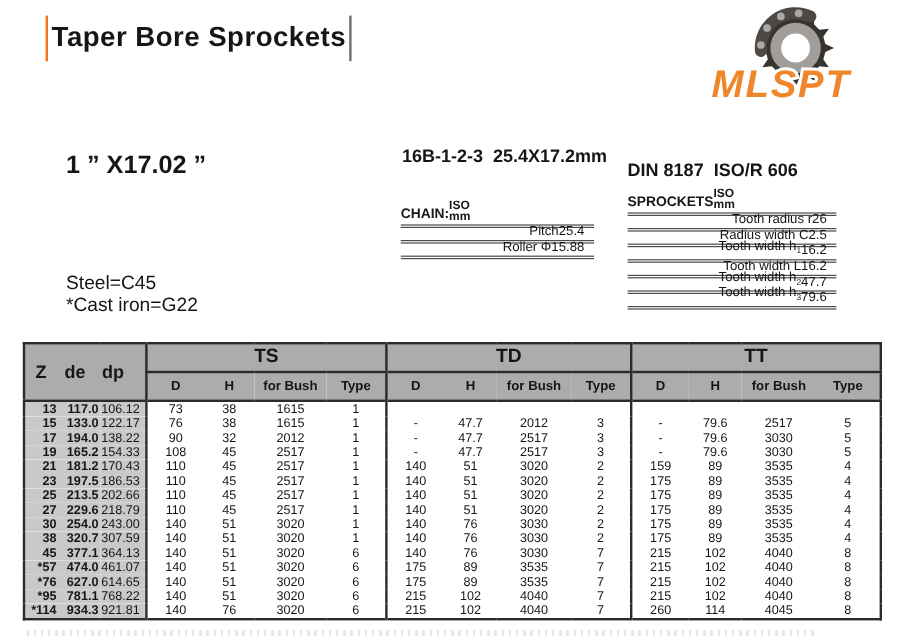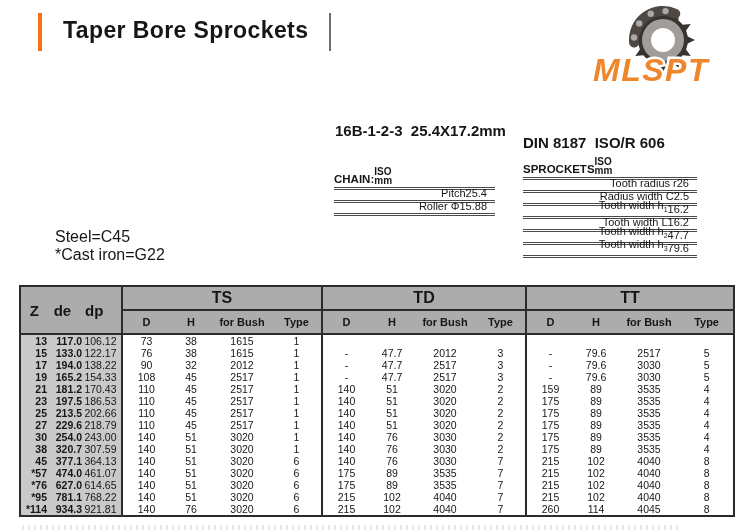--- a/index.html
+++ b/index.html
@@ -1,20 +1,20 @@
 <!DOCTYPE html>
 <html><head>
 <meta charset="utf-8">
 <style>
   html,body{margin:0;padding:0;background:#ffffff;}
   body{font-family:"Liberation Sans",sans-serif;color:#161616;}
   .page{position:relative;width:750px;height:532px;background:#fff;overflow:hidden;}
 
   
-  .title-wrap{position:absolute;left:38px;top:13px;border-left:4px solid #f97316;border-right:2px solid #6f6f6f;padding:4px 21px 7px;}
+  .title-wrap{position:absolute;left:38px;top:13px;border-left:2px solid #f97316;border-right:2px solid #6f6f6f;padding:4px 3px 7px;}
   .title{font-size:23px;font-weight:bold;letter-spacing:.4px;white-space:nowrap;}
 
   
   .logo{position:absolute;left:588px;top:3px;width:145px;height:94px;}
   .logo svg{width:100%;height:100%;}
 
   
   .size-label{position:absolute;left:55px;top:126px;font-size:21px;font-weight:bold;white-space:pre;}
   .chain-code{position:absolute;left:335px;top:122px;font-size:15px;font-weight:bold;white-space:pre;}
   .din-standard{position:absolute;left:523px;top:134px;font-size:15px;font-weight:bold;white-space:pre;}
@@ -74,20 +74,21 @@
       <circle cx="75" cy="37" r="12" fill="#ffffff"></circle>
       <path d="M46.1,39.5 A29,29 0 0 1 87.3,10.7" fill="none" stroke="#4d4844" stroke-width="10" stroke-linecap="round"></path>
       <circle cx="46.1" cy="34.5" r="3.2" fill="#aba8a6"></circle>
       <circle cx="51.2" cy="20.4" r="3.2" fill="#aba8a6"></circle>
       <circle cx="62.7" cy="10.7" r="3.2" fill="#aba8a6"></circle>
       <circle cx="77.5" cy="8.1" r="3.2" fill="#aba8a6"></circle>
       <text x="5" y="78" font-size="32" font-weight="bold" font-style="italic" letter-spacing="1.5" stroke="#ffffff" stroke-width="5" paint-order="stroke" fill="#F0862B">MLSPT</text>
     </svg>
   </div>
 
+  <div class="size-label">1 ” X17.02 ”</div>
   <div class="chain-code">16B-1-2-3  25.4X17.2mm</div>
   <div class="din-standard">DIN 8187  ISO/R 606</div>
 
   <div class="spec chain-spec">
     <div class="shead">
       <span class="t">CHAIN:</span>
       <span class="unit">
         <span>ISO</span><br>
         <span>mm</span>
       </span>

